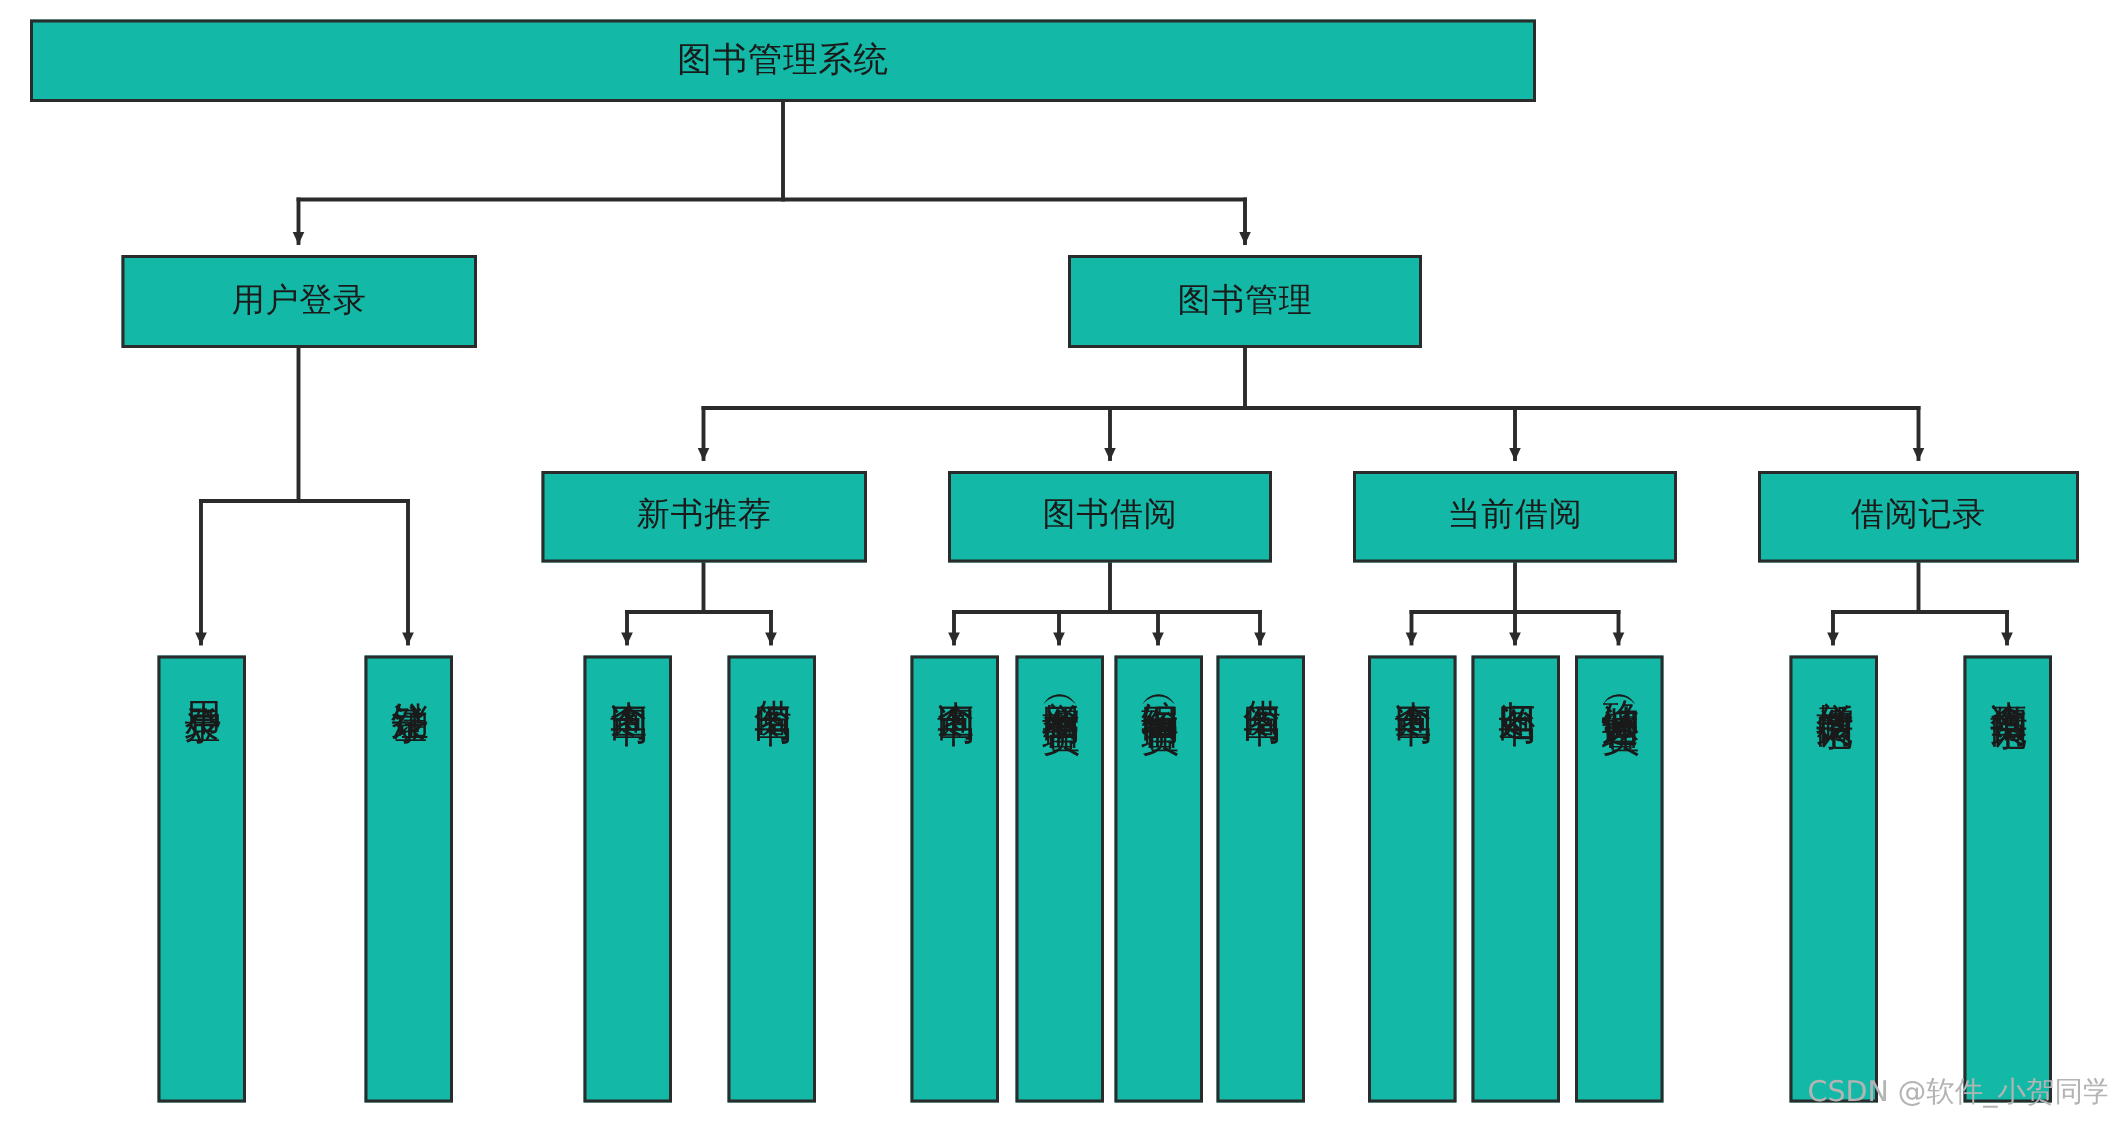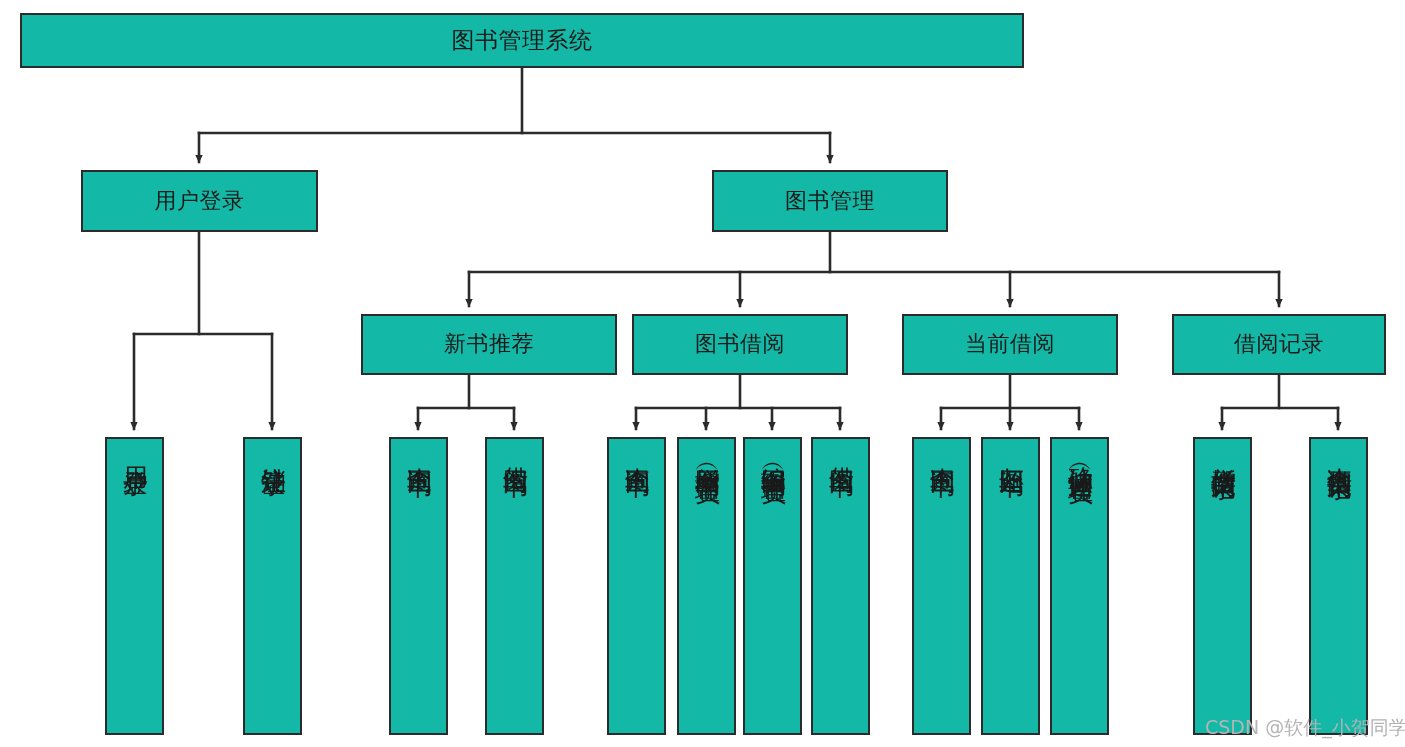--- a/index.html
+++ b/index.html
@@ -131,21 +131,21 @@
   </div>
 
   <div class="node node-horizontal" style="left:81px; top:170px; width:237px; height:62px;">
     <span class="node-label">用户登录</span>
   </div>
 
   <div class="node node-horizontal" style="left:712px; top:170px; width:236px; height:62px;">
     <span class="node-label">图书管理</span>
   </div>
 
-  <div class="node node-horizontal" style="left:361px; top:314px; width:256px; height:61px;">
+  <div class="node node-horizontal" style="left:361px; top:314px; width:217px; height:61px;">
     <span class="node-label">新书推荐</span>
   </div>
 
   <div class="node node-horizontal" style="left:632px; top:314px; width:216px; height:61px;">
     <span class="node-label">图书借阅</span>
   </div>
 
   <div class="node node-horizontal" style="left:902px; top:314px; width:216px; height:61px;">
     <span class="node-label">当前借阅</span>
   </div>

